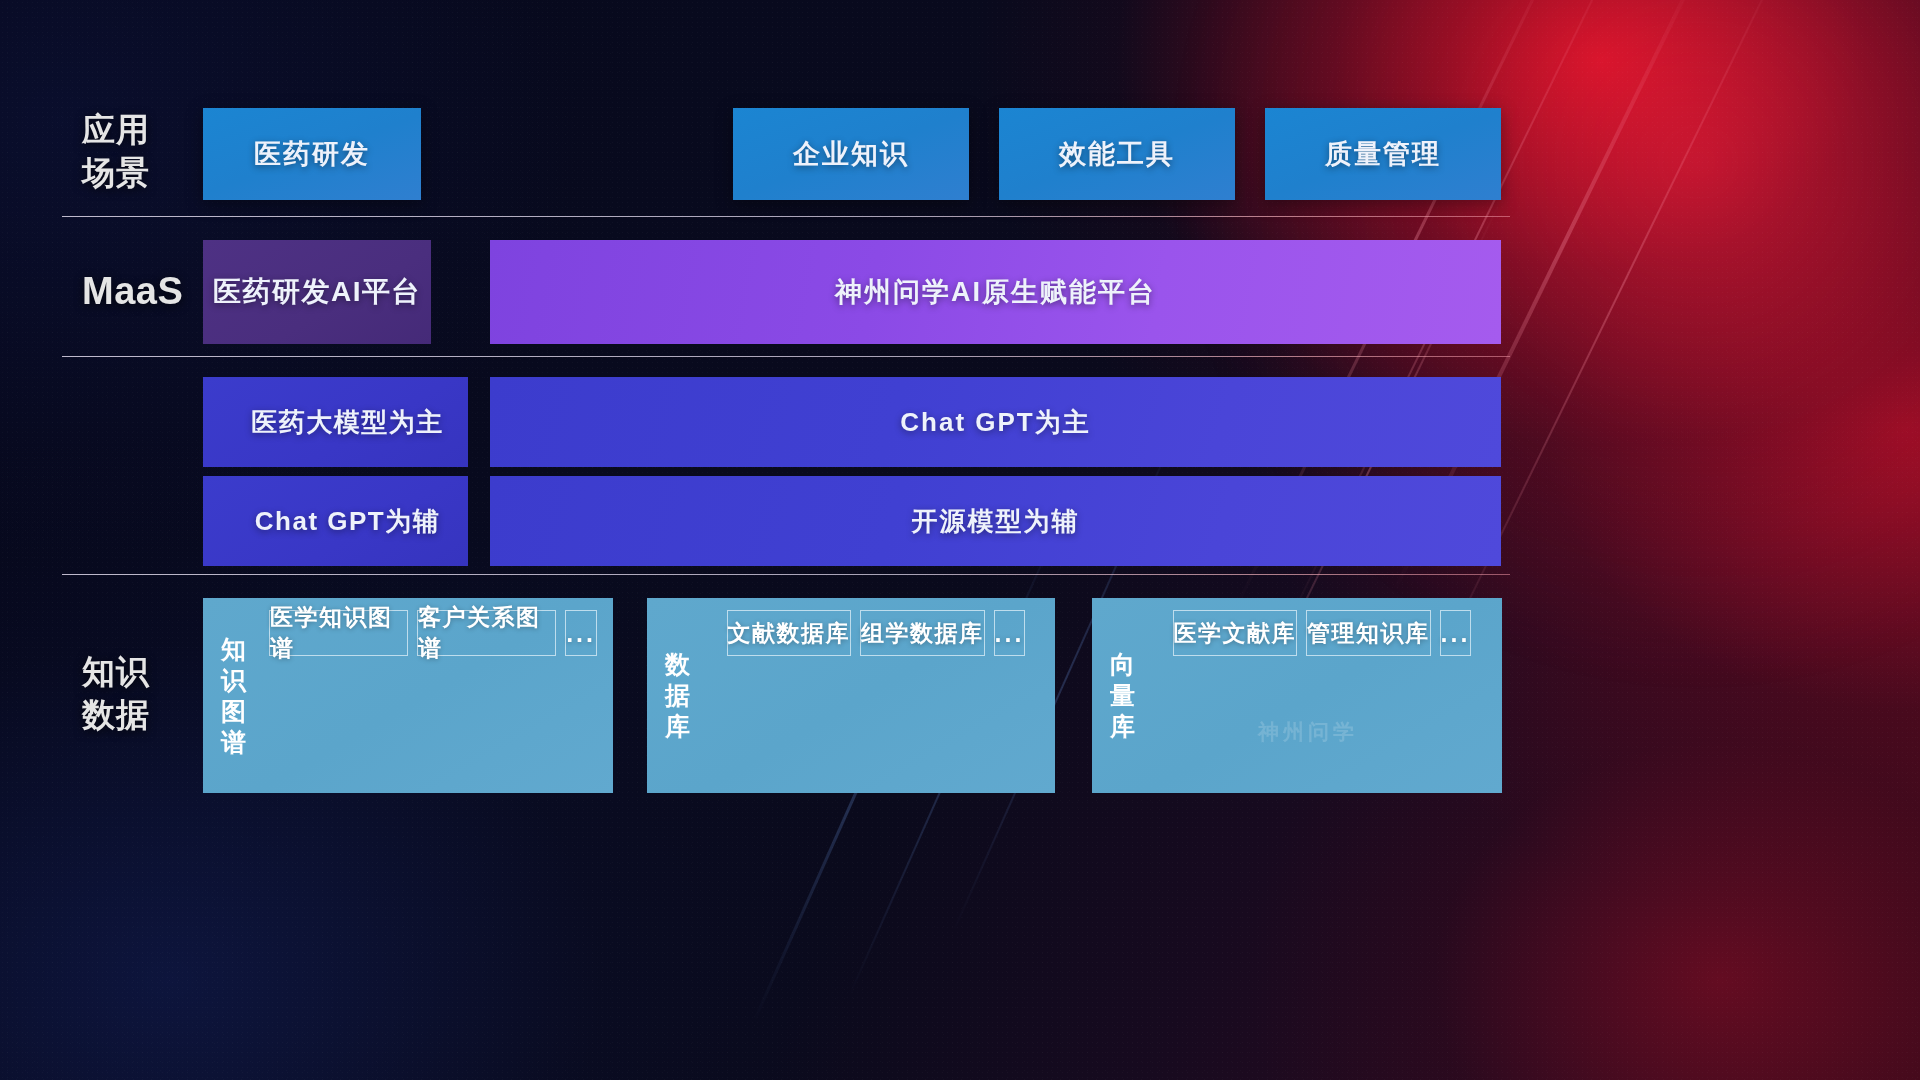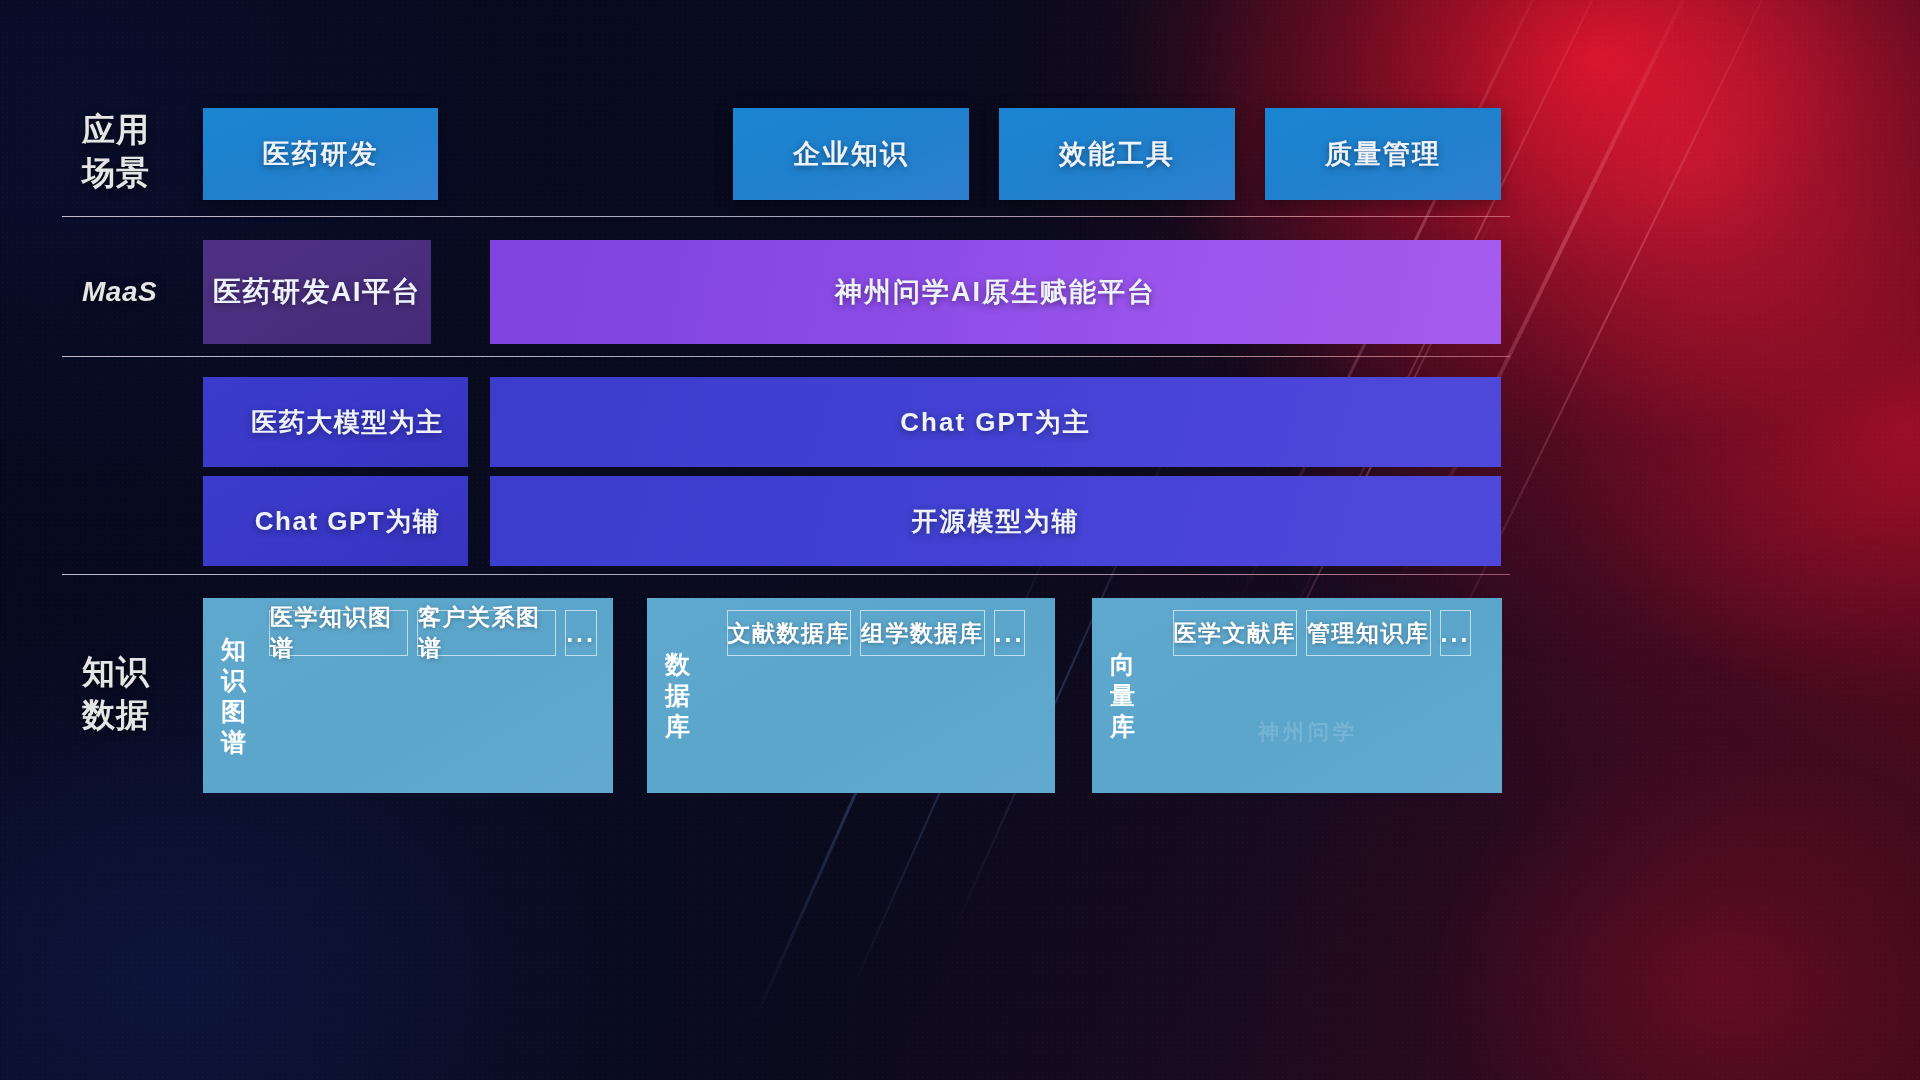--- a/index.html
+++ b/index.html
@@ -56,21 +56,21 @@
     left:82px; width:126px;
     color:#e5e5e5;
     font-weight:bold;
     font-size:33px;
     line-height:43px;
     letter-spacing:1px;
     text-align:left;
     text-shadow:0 2px 10px rgba(0,0,0,.75);
     white-space:pre-line;
   }
-  .row-label.latin { font-size:28px; letter-spacing:0.5px;font-style:italic; }
+  .row-label.latin { font-size:38px; letter-spacing:0.5px; }
 
   .divider {
     position:absolute; left:62px; width:1448px; height:1px;
     background:linear-gradient(to right, rgba(216,210,228,0.88) 0%, rgba(214,206,226,0.78) 58%, rgba(236,170,180,0.72) 84%, rgba(240,150,165,0.55) 100%);
   }
 
   .box {
     position:absolute;
     display:flex; align-items:center; justify-content:center;
     color:#eef2fb;
@@ -186,21 +186,21 @@
   <div class="streak-blue" style="left:1060px; top:520px; width:2px; height:520px; transform:rotate(24deg);"></div>
   <div class="streak-blue" style="left:940px; top:600px; width:3px; height:460px; transform:rotate(24deg);"></div>
   <div class="noise"></div>
 </div>
 
 <div id="stage">
 
   <div class="row-label" style="top:108px;">应用
 场景</div>
 
-  <div class="box scenario" style="left:203px; width:235px;">
+  <div class="box scenario" style="left:203px; width:218px;">
     <span>医药研发</span>
   </div>
   <div class="box scenario" style="left:733px; width:236px;">
     <span>企业知识</span>
   </div>
   <div class="box scenario" style="left:999px; width:236px;">
     <span>效能工具</span>
   </div>
   <div class="box scenario" style="left:1265px; width:236px;">
     <span>质量管理</span>

